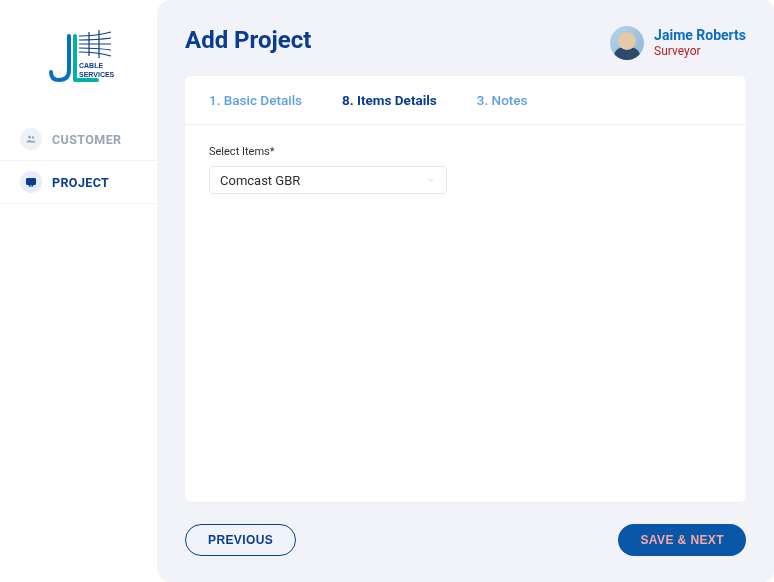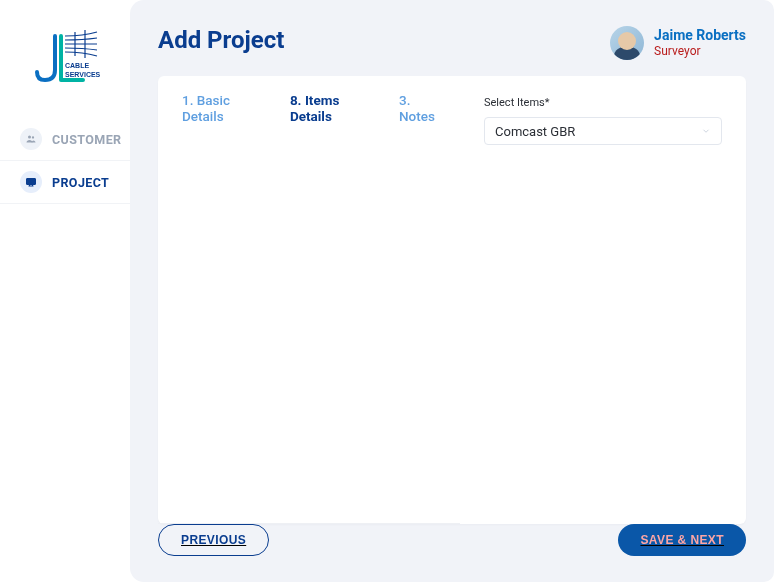--- a/index.html
+++ b/index.html
@@ -7,21 +7,21 @@
   .app {
     display: flex;
     width: 774px;
     height: 582px;
     background: #fff;
     border-radius: 10px;
     overflow: hidden;
   }
   
   .sidebar {
-    width: 130px;
+    width: 157px;
     background: #fff;
     display: flex;
     flex-direction: column;
     align-items: center;
     padding-top: 24px;
   }
   .logo {
     width: 80px;
     height: 64px;
     margin-bottom: 30px;
@@ -104,21 +104,21 @@
   }
   .user-name { font-size:14px; font-weight:700; color:#0a6fc2; line-height:1.1; }
   .user-role { font-size:12px; color:#b91c1c; }
 
   
   .card {
     background:#fff;
     border-radius:6px;
     flex:1;
     display:flex;
-    flex-direction:row;
+    flex-direction:column;
     box-shadow: 0 1px 2px rgba(20,30,60,0.03);
     min-height: 360px;
   }
   .tabs {
     display:flex;
     gap: 40px;
     padding: 16px 24px;
     border-bottom: 1px solid #eef0f4;
   }
   .tab {
@@ -153,21 +153,21 @@
     cursor:pointer;
     background:#fff;
   }
   .select .chev { color:#c4ccd8; }
 
   
   .footer {
     display:flex;
     justify-content:space-between;
     align-items:center;
-    text-decoration: underline;
+    padding-top: 22px;
   }
   .btn {
     height: 32px;
     padding: 0 22px;
     border-radius: 16px;
     font-size: 12px;
     font-weight:700;
     letter-spacing:.4px;
     cursor:pointer;
     display:flex;

